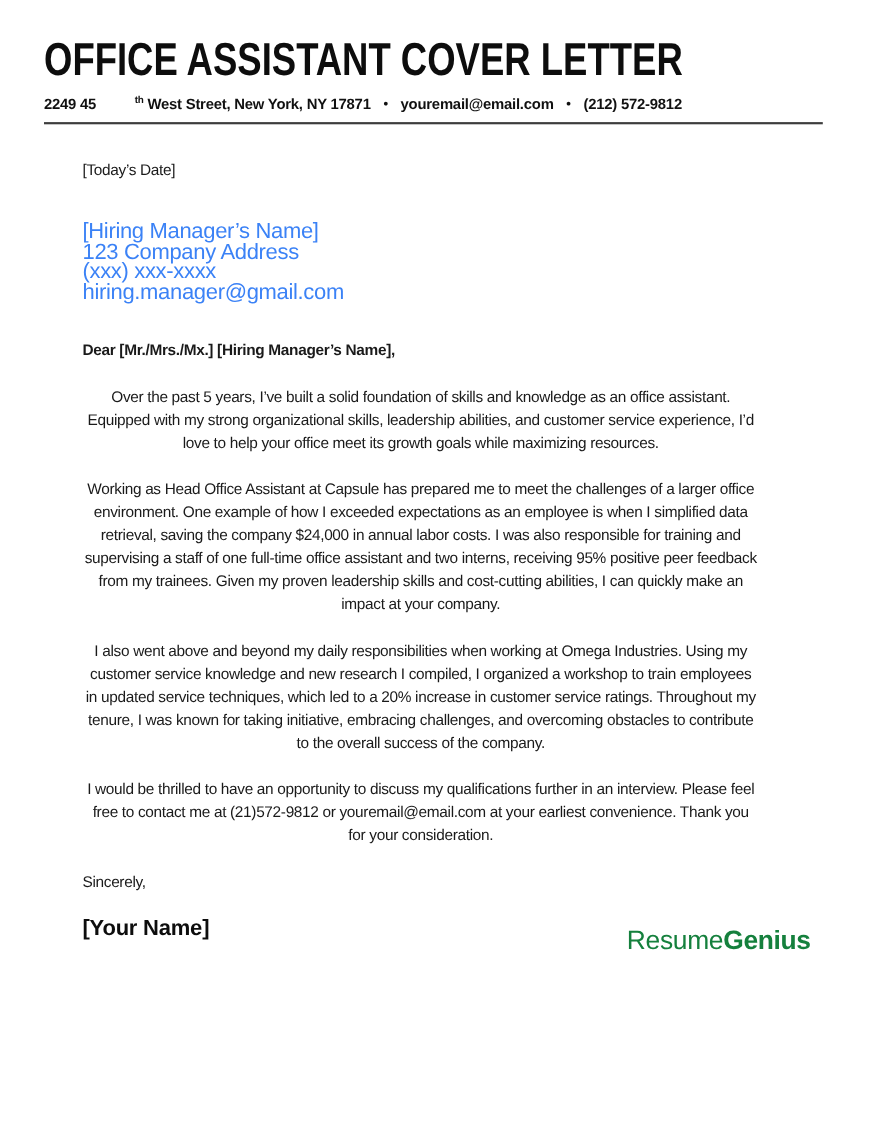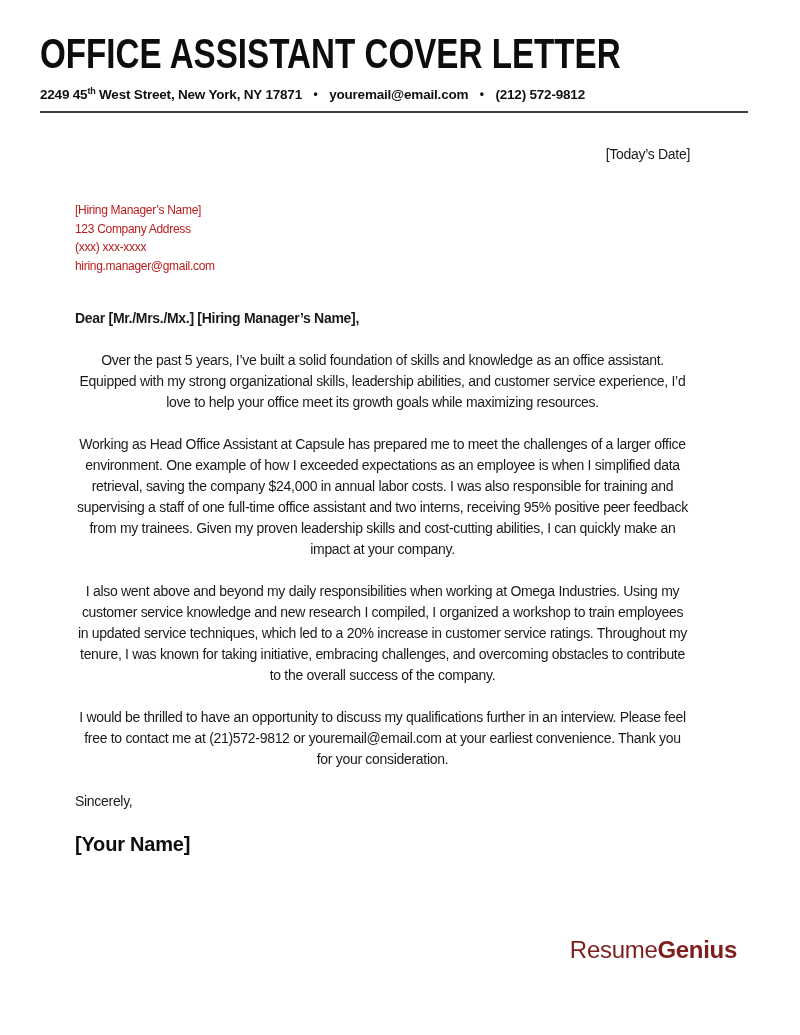--- a/index.html
+++ b/index.html
@@ -37,20 +37,21 @@
     font-size: 13.5px;
     font-weight: bold;
     letter-spacing: -0.2px;
     color: #111111;
     white-space: nowrap;
   }
   .contact-line sup {
     font-size: 9px;
     vertical-align: super;
     line-height: 0;
+    margin-left: 35px;
   }
   .contact-line .bullet {
     display: inline-block;
     margin: 0 8px;
     font-size: 12px;
     vertical-align: 1px;
   }
   .rule {
     border: none;
     border-top: 2px solid #3d3d3d;
@@ -58,44 +59,44 @@
   }
   
   .letter {
     padding: 31px 110px 0 75px;
     font-size: 14px;
     letter-spacing: -0.3px;
     line-height: 21px;
     color: #1a1a1a;
   }
   .letter p { margin: 0; }
-  .date-line { margin-bottom: 36px !important; text-align: right; }
+  .date-line { margin-bottom: 36px !important; }
   .recipient-block {
     margin-bottom: 33px;
-    color: #b91c1c;
-    font-size: 12px;
+    color: #3b82f6;
+    font-size: 20px;
     line-height: 18.6px;
   }
   .salutation { margin-bottom: 21px !important; font-weight: bold; }
   .para { margin-bottom: 21px !important; text-align: center; }
   .closing { margin-bottom: 22px !important; }
   .signature {
     font-size: 20px;
     font-weight: bold;
     letter-spacing: -0.2px;
     color: #0d0d0d;
   }
   
   .logo {
     position: absolute;
-    top: 936px;
+    top: 842px;
     right: 63px;
     font-size: 24px;
     letter-spacing: -0.3px;
-    color: #7f1d1d;
+    color: #15803d;
     white-space: nowrap;
     text-align: right;
   }
   .logo .logo-bold { font-weight: bold; }
 </style>
 </head>
 <body>
 
 <div class="page">
 

